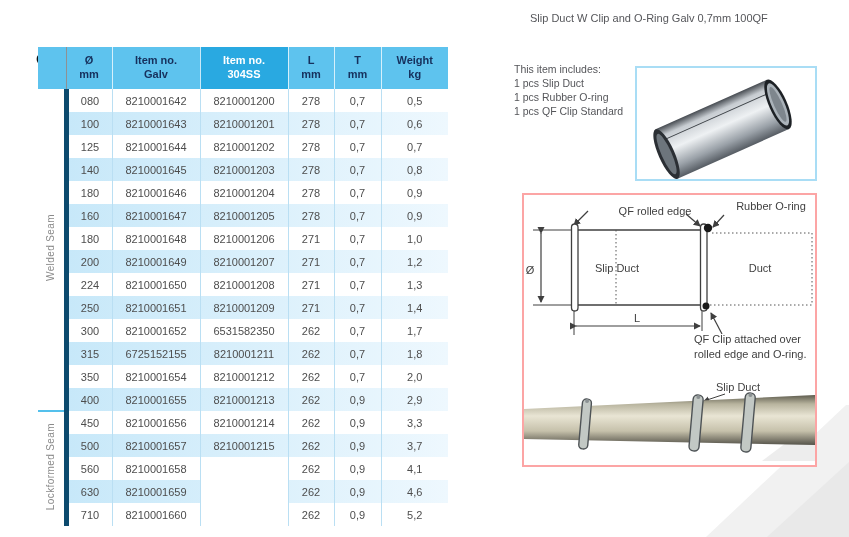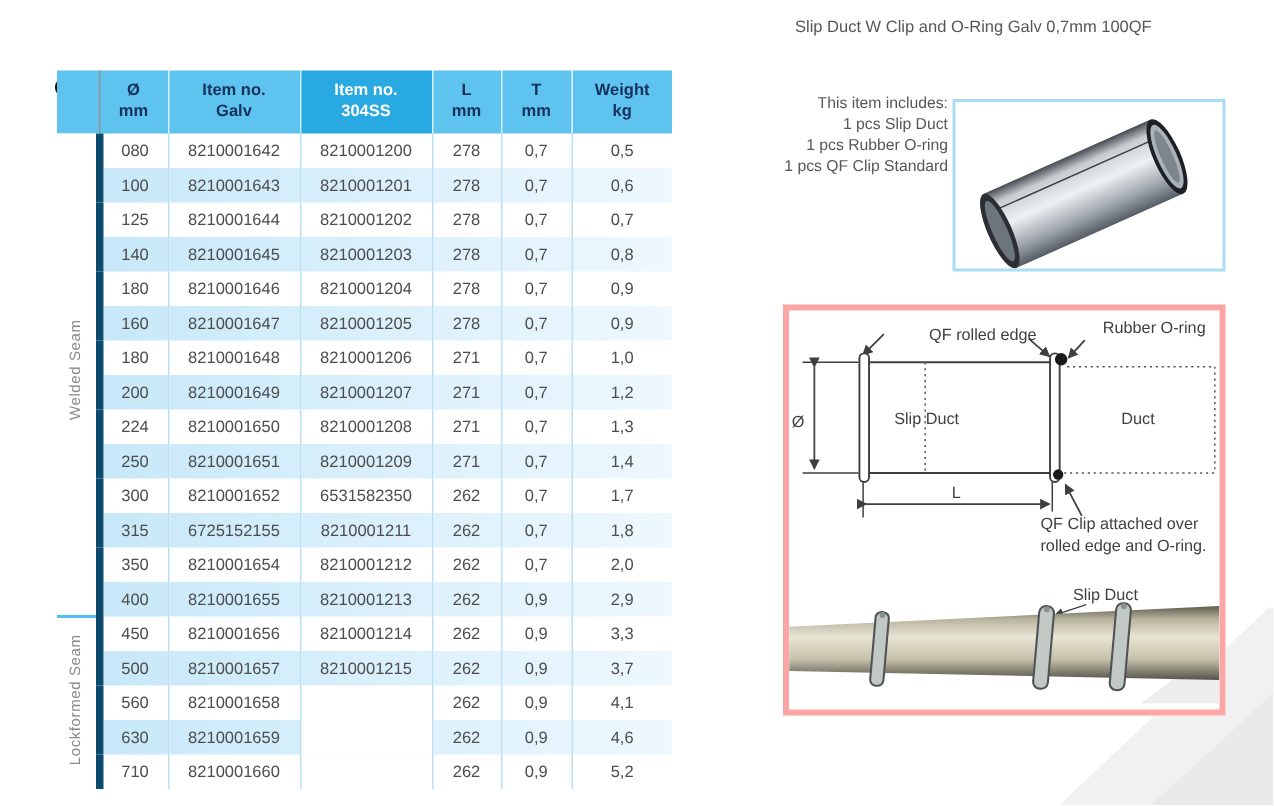--- a/index.html
+++ b/index.html
@@ -34,28 +34,28 @@
   .spec td.empty { background:#ffffff; }
   .spec td.seam { background:#ffffff; text-align:center; vertical-align:middle; }
   .spec td.seam .vert {
     display:inline-block; writing-mode:vertical-rl; transform:rotate(180deg);
     font-size:10px; color:#8a8a8a; letter-spacing:.4px; white-space:nowrap;
   }
   .spec td.gdiv { border-top:2px solid #54c0ec; }
 
   
   .order-ex { position:absolute; left:530px; top:11px; font-size:11px; line-height:14px; color:#55565a; z-index:2; }
-  .includes { position:absolute; left:514px; top:62px; width:118px; font-size:10.5px; line-height:14px; color:#55565a; text-align:right; z-index:2; }
+  .includes { position:absolute; left:514px; top:62px; width:118px; font-size:10.5px; line-height:14px; color:#55565a; text-align:left; z-index:2; }
   .photo-box {
     position:absolute; left:635px; top:66px; width:182px; height:115px;
     border:2px solid #a9ddf5; background:#fff; box-sizing:border-box; z-index:2;
   }
   .diagram-box {
-    position:absolute; left:522px; top:203px; width:295px; height:274px;
-    border:4px solid #fca5a5; background:#fff; box-sizing:border-box; z-index:2;
+    position:absolute; left:522px; top:193px; width:295px; height:274px;
+    border:2px solid #fca5a5; background:#fff; box-sizing:border-box; z-index:2;
   }
   .photo-box svg, .diagram-box svg, .corner svg { display:block; width:100%; height:100%; }
   .diagram-text { font-family:"Liberation Sans",sans-serif; font-size:11px; fill:#3f3f3f; }
 </style>
 </head>
 <body>
 
 <div class="page">
 
   <div class="corner">

